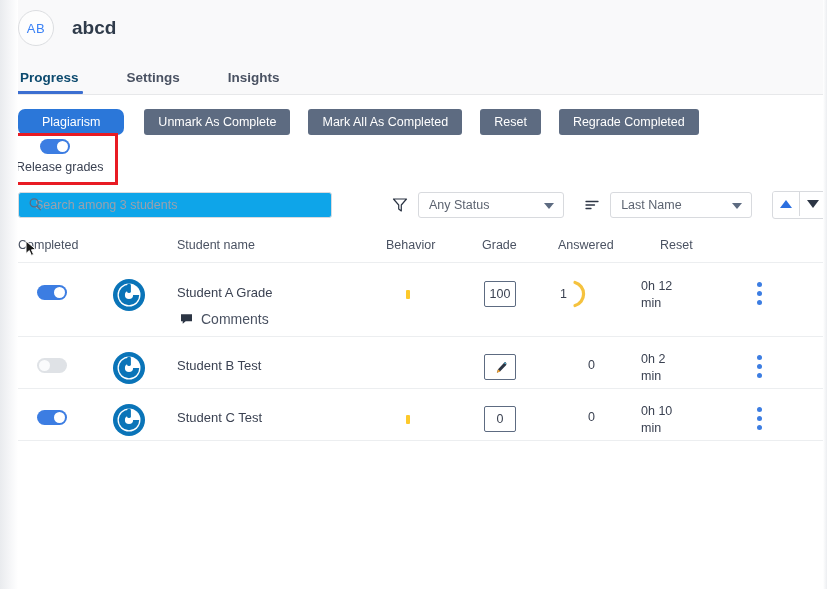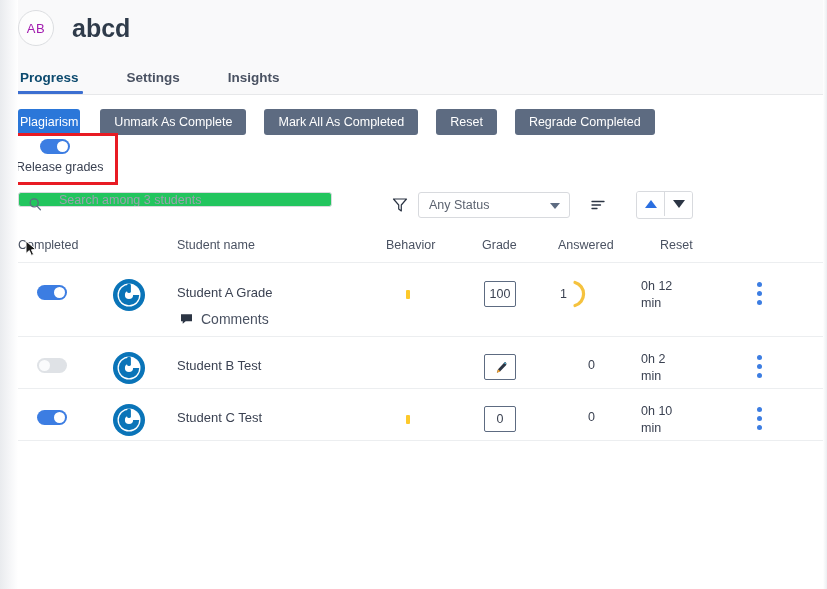--- a/index.html
+++ b/index.html
@@ -66,27 +66,27 @@
   .avatar {
     width: 34px;
     height: 34px;
     border-radius: 50%;
     border: 1px solid #dcdee1;
     background: #fdfdfd;
     display: flex;
     align-items: center;
     justify-content: center;
     font-size: 13px;
-    color: #a21caf;
+    color: #3b82f6;
     letter-spacing: 0.5px;
     flex: none;
   }
   .course-title {
     margin-left: 18px;
-    font-size: 25px;
+    font-size: 19px;
     font-weight: bold;
     color: #2f3b4a;
   }
 
   .tabs {
     display: flex;
     align-items: flex-end;
     height: 44px;
     padding-left: 18px;
     margin-top: 4px;
@@ -137,21 +137,22 @@
     text-align: center;
     padding: 0 14px;
     margin-right: 18px;
     border: none;
     cursor: pointer;
     white-space: nowrap;
     font-family: "Liberation Sans", sans-serif;
   }
   .btn.primary {
     background: #2b77d9;
-    padding: 0 2px;
+    padding: 0 24px;
+    border-radius: 7px;
   }
   .btn.plagiarism {
     margin-right: 20px;
   }
 
   
   .release-group {
     position: absolute;
     left: 22px;
     top: 139px;
@@ -214,29 +215,29 @@
     padding-left: 18px;
     box-sizing: border-box;
   }
   .search-wrap {
     position: relative;
     width: 314px;
     height: 26px;
   }
   .search-input {
     width: 314px;
-    height: 15px;
+    height: 26px;
     box-sizing: border-box;
     border: 1px solid #d8dade;
     border-radius: 3px;
-    padding-left: 40px;
+    padding-left: 16px;
     font-size: 12.5px;
     color: #3b4252;
     font-family: "Liberation Sans", sans-serif;
-    background: #22c55e;
+    background: #0ea5e9;
     outline: none;
   }
   .search-input::placeholder { color: #9aa1ad; }
   .search-icon {
     position: absolute;
     left: 10px;
     top: 5px;
     width: 15px;
     height: 15px;
     pointer-events: none;
@@ -457,20 +458,24 @@
     <div class="select status">
       <span>Any Status</span>
       <span class="caret"></span>
     </div>
 
     <svg class="sort-icon" viewBox="0 0 16 16">
       <line x1="2" y1="4.5" x2="14" y2="4.5" stroke="#2c3544" stroke-width="1.3" stroke-linecap="round"></line>
       <line x1="2" y1="8" x2="10.5" y2="8" stroke="#2c3544" stroke-width="1.3" stroke-linecap="round"></line>
       <line x1="2" y1="11.5" x2="7" y2="11.5" stroke="#2c3544" stroke-width="1.3" stroke-linecap="round"></line>
     </svg>
+    <div class="select sortby">
+      <span>Last Name</span>
+      <span class="caret"></span>
+    </div>
 
     <div class="dir-group">
       <div class="dir-btn">
         <span class="tri-up"></span>
       </div>
       <div class="dir-btn">
         <span class="tri-down"></span>
       </div>
     </div>
   </div>

